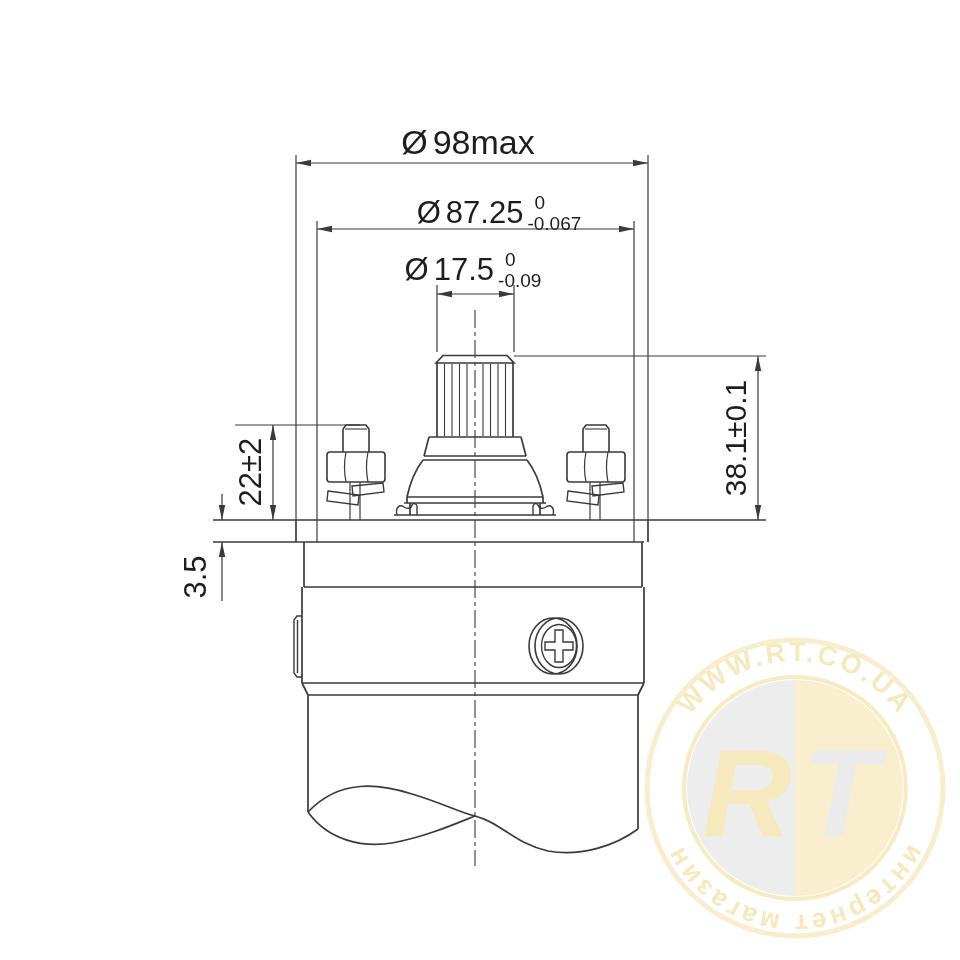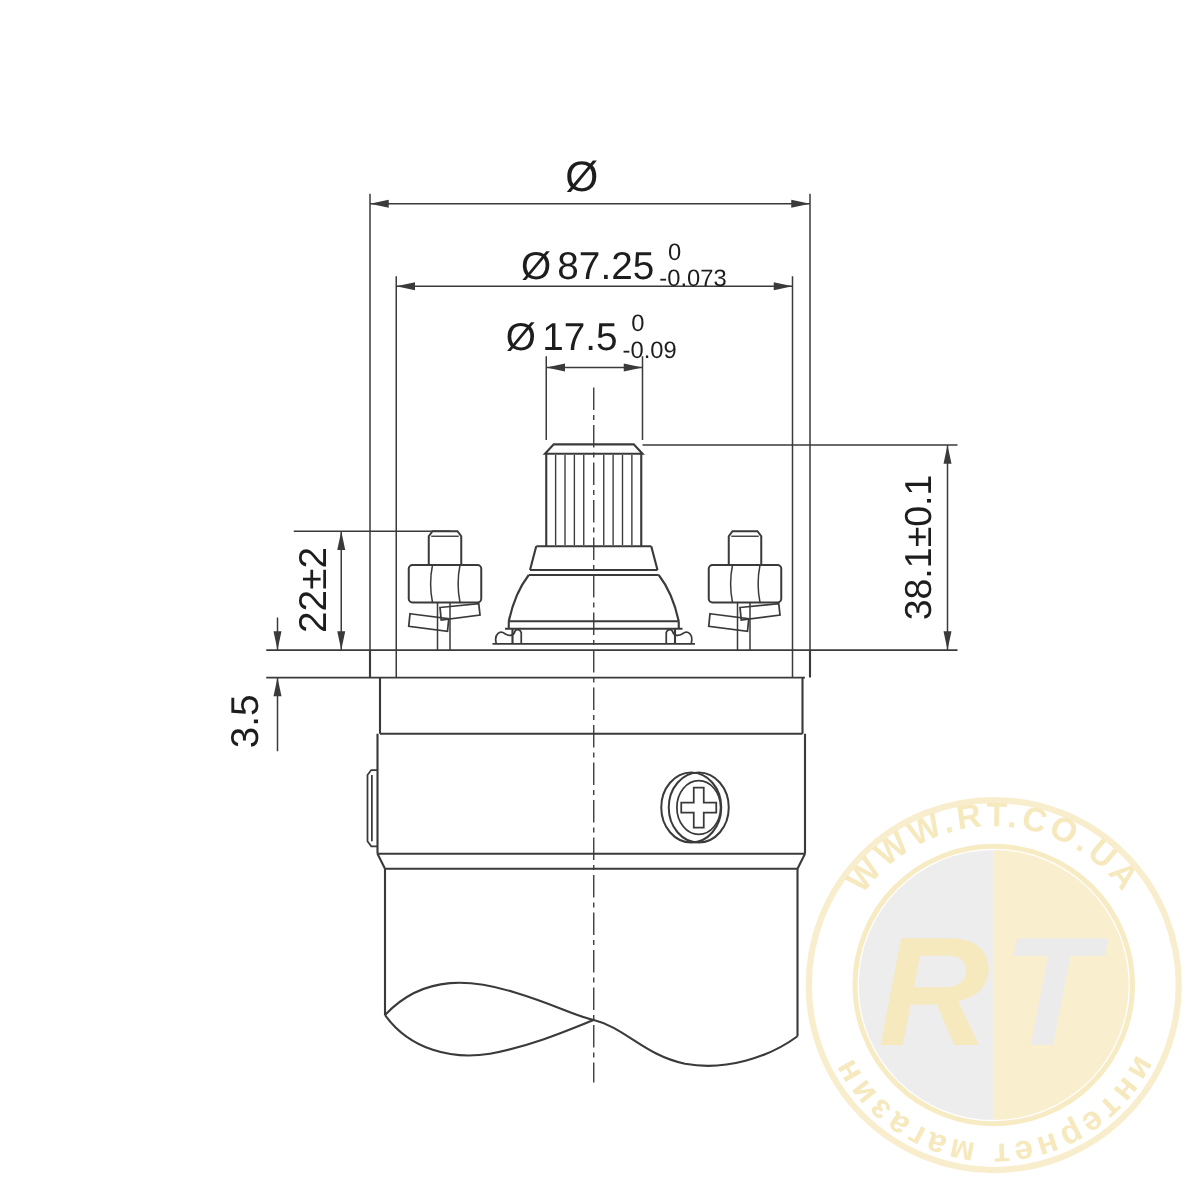--- a/index.html
+++ b/index.html
@@ -161,31 +161,32 @@
       <polygon points="273,425 269.8,440 276.2,440"></polygon>
       <polygon points="273,520 269.8,505 276.2,505"></polygon>
       <polygon points="222,520 218.8,505 225.2,505"></polygon>
       <polygon points="222,542 218.8,557 225.2,557"></polygon>
     </g>
   </svg>
 
   <div class="lbl" style="left:338px;top:124px;width:260px;height:36px;">
     <span class="main" style="font-size:34px;">
       <span class="sym">Ø</span>
+        <span>98max</span>
     </span>
   </div>
 
   <div class="lbl" style="left:349px;top:191px;width:300px;height:44px;">
     <span class="main">
       <span class="sym">Ø</span>
         <span>87.25</span>
     </span>
     <span class="tol">
       <span class="u">0</span>
-      <span>-0.073</span>
+      <span>-0.067</span>
     </span>
   </div>
 
   <div class="lbl" style="left:348px;top:248px;width:250px;height:44px;">
     <span class="main">
       <span class="sym">Ø</span>
         <span>17.5</span>
     </span>
     <span class="tol">
       <span class="u">0</span>

